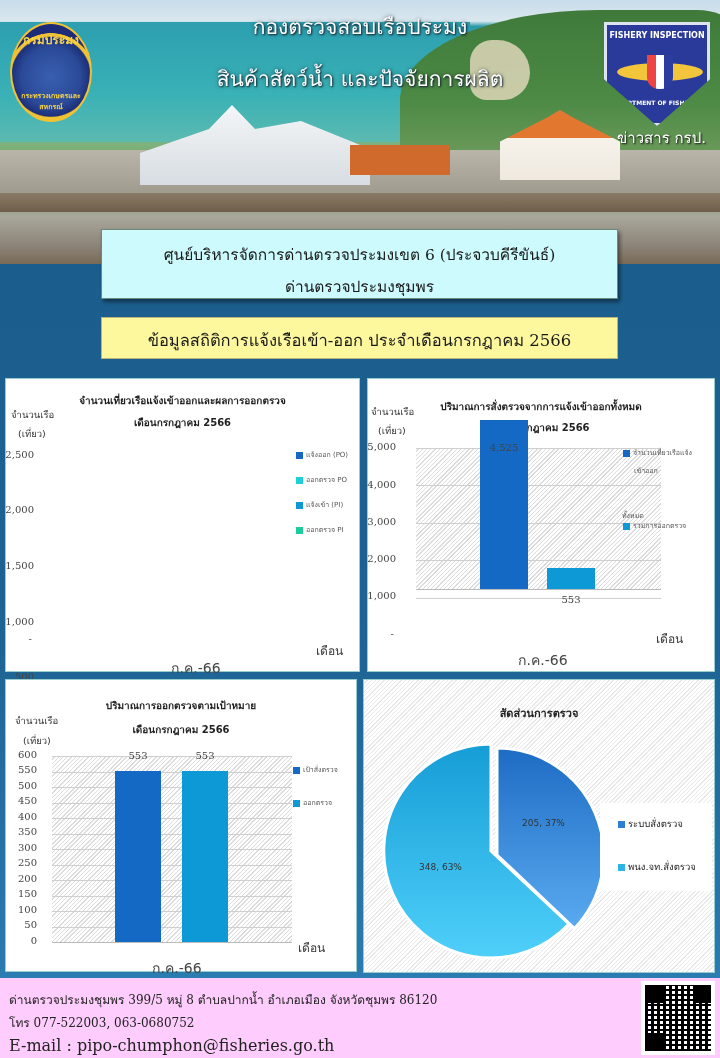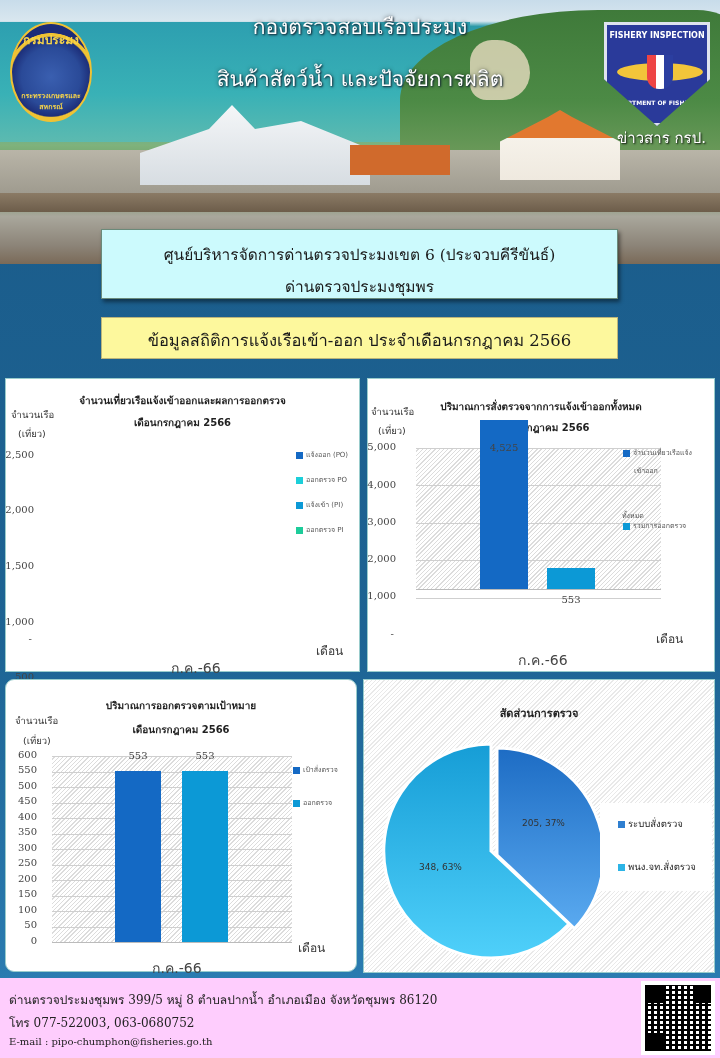--- a/index.html
+++ b/index.html
@@ -36,21 +36,21 @@
   .center-box { position:absolute; left:101px; top:229px; width:517px; height:70px; background:#ccfafd; border:1px solid #6a8a7a; box-shadow: 2px 3px 4px rgba(0,0,0,.45); text-align:center; color:#1a1a1a; }
   .center-box .l1 { font-size:15.5px; margin-top:12px; display:block; }
   .center-box .l2 { font-size:15.5px; margin-top:7px; display:block; }
   .stats-box { position:absolute; left:101px; top:317px; width:517px; height:42px; background:#fdf89d; border:1px solid #bcb57a; text-align:center; color:#1a1a1a; }
   .stats-box span { display:block; font-size:16.5px; margin-top:9px; }
 
   
   .panel { position:absolute; background:#fff; border:1px solid #9cc; }
   .p1 { left:5px; top:378px; width:355px; height:294px; }
   .p2 { left:367px; top:378px; width:348px; height:294px; }
-  .p3 { left:5px; top:679px; width:352px; height:293px;border-radius:9px; }
+  .p3 { left:5px; top:679px; width:352px; height:293px; }
   .p4 { left:363px; top:679px; width:352px; height:294px; background: repeating-linear-gradient(135deg, #fff 0 2px, #e9e9e9 2px 3px); }
   .hatch { background: repeating-linear-gradient(135deg, #ffffff 0 2px, #dcdcdc 2px 3px); }
   .ctitle { position:absolute; left:0; width:100%; text-align:center; font-family:"DejaVu Sans", sans-serif; font-weight:bold; font-size:10px; color:#222; }
   .ylab { position:absolute; font-family:"DejaVu Sans", sans-serif; font-size:9.5px; color:#333; }
   .plot { position:absolute; border-bottom:1px solid #bbb; }
   .grid { position:absolute; left:0; width:100%; height:1px; background:#cfcfcf; }
   .ytick { position:absolute; font-size:10px; color:#444; text-align:right; width:40px; }
   .bar { position:absolute; bottom:0; }
   .blabel { position:absolute; font-size:10px; color:#444; text-align:center; width:50px; }
   .xcat { position:absolute; font-family:"DejaVu Sans", sans-serif; font-size:14px; color:#444; }
@@ -63,21 +63,21 @@
   .pie-title { position:absolute; left:0; width:100%; top:24px; text-align:center; font-family:Liberation Serif, serif; font-weight:bold; font-size:11px; color:#222; }
   .pie-label { position:absolute; font-family:"DejaVu Sans", sans-serif; font-size:9px; color:#333; }
   .pie-legend { position:absolute; left:236px; top:123px; width:112px; height:88px; background:#fff; }
   .pie-legend .legend-item { font-size:9.5px; color:#222; }
 
   
   .footer { position:absolute; left:0; top:978px; width:720px; height:80px; background:#fecdfd; }
   .footer .line { position:absolute; left:9px; font-size:12px; color:#222; }
   .footer .fl1 { top:12px; }
   .footer .fl2 { top:35px; }
-  .footer .fl3 { top:58px; font-size:10px; }
+  .footer .fl3 { top:58px; font-size:16px; }
   .qr { position:absolute; left:641px; top:3px; width:74px; height:74px; background:#fff; padding:4px; }
   .qr .cells { width:100%; height:100%; background:
       linear-gradient(#000,#000) 0 0/18px 18px no-repeat,
       linear-gradient(#000,#000) 100% 0/18px 18px no-repeat,
       linear-gradient(#000,#000) 0 100%/18px 18px no-repeat,
       repeating-linear-gradient(90deg,#000 0 3px,#fff 3px 6px),
       repeating-linear-gradient(0deg,#000 0 2px,#fff 2px 5px);
       background-blend-mode: normal, normal, normal, multiply, normal; }
 </style>
 </head>

